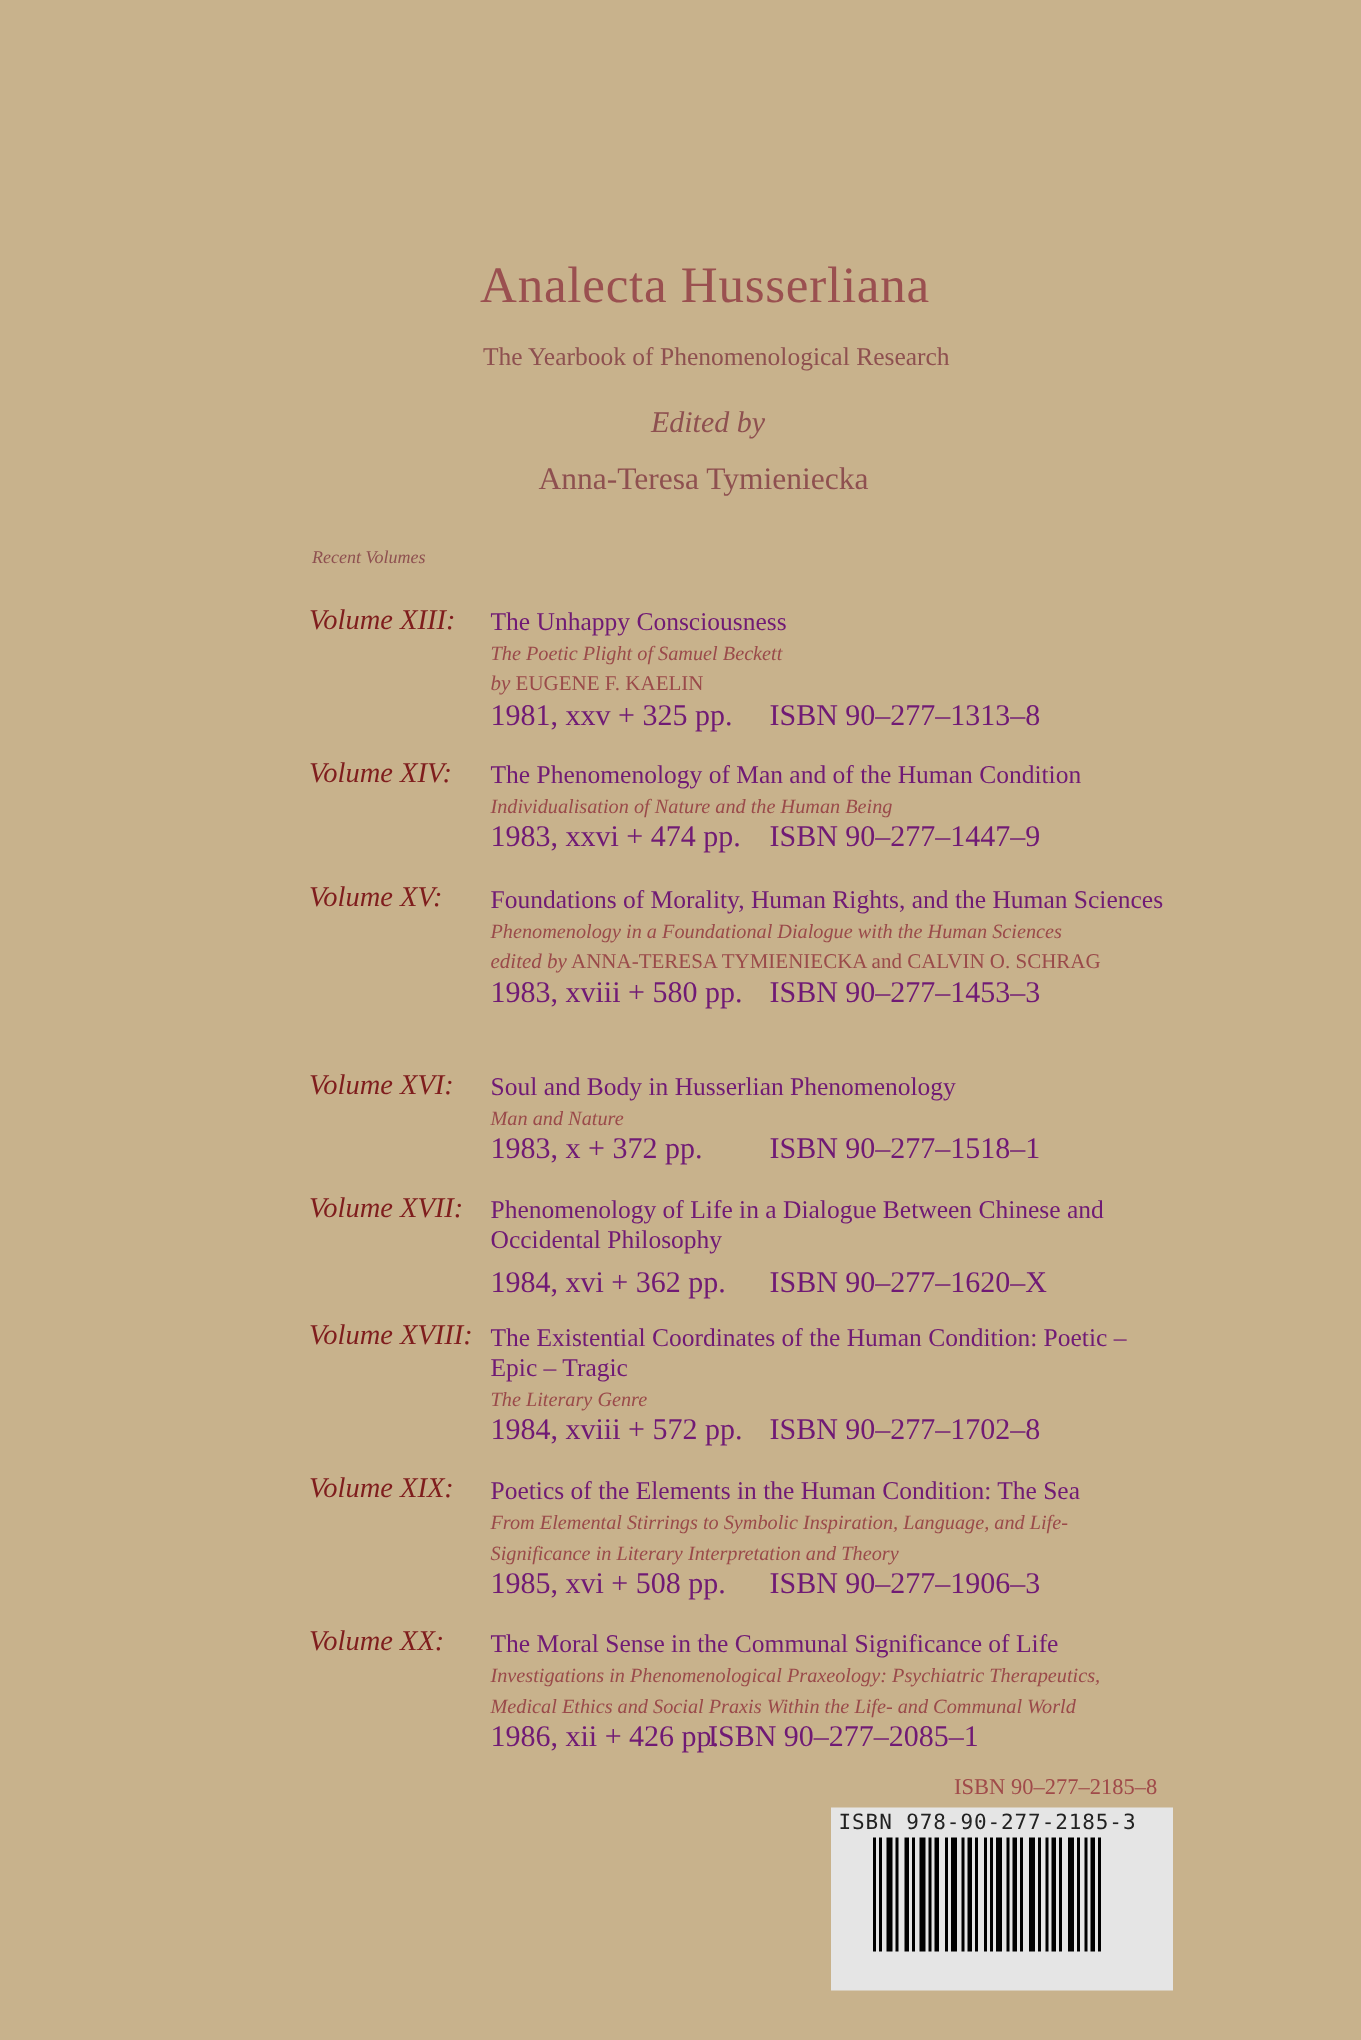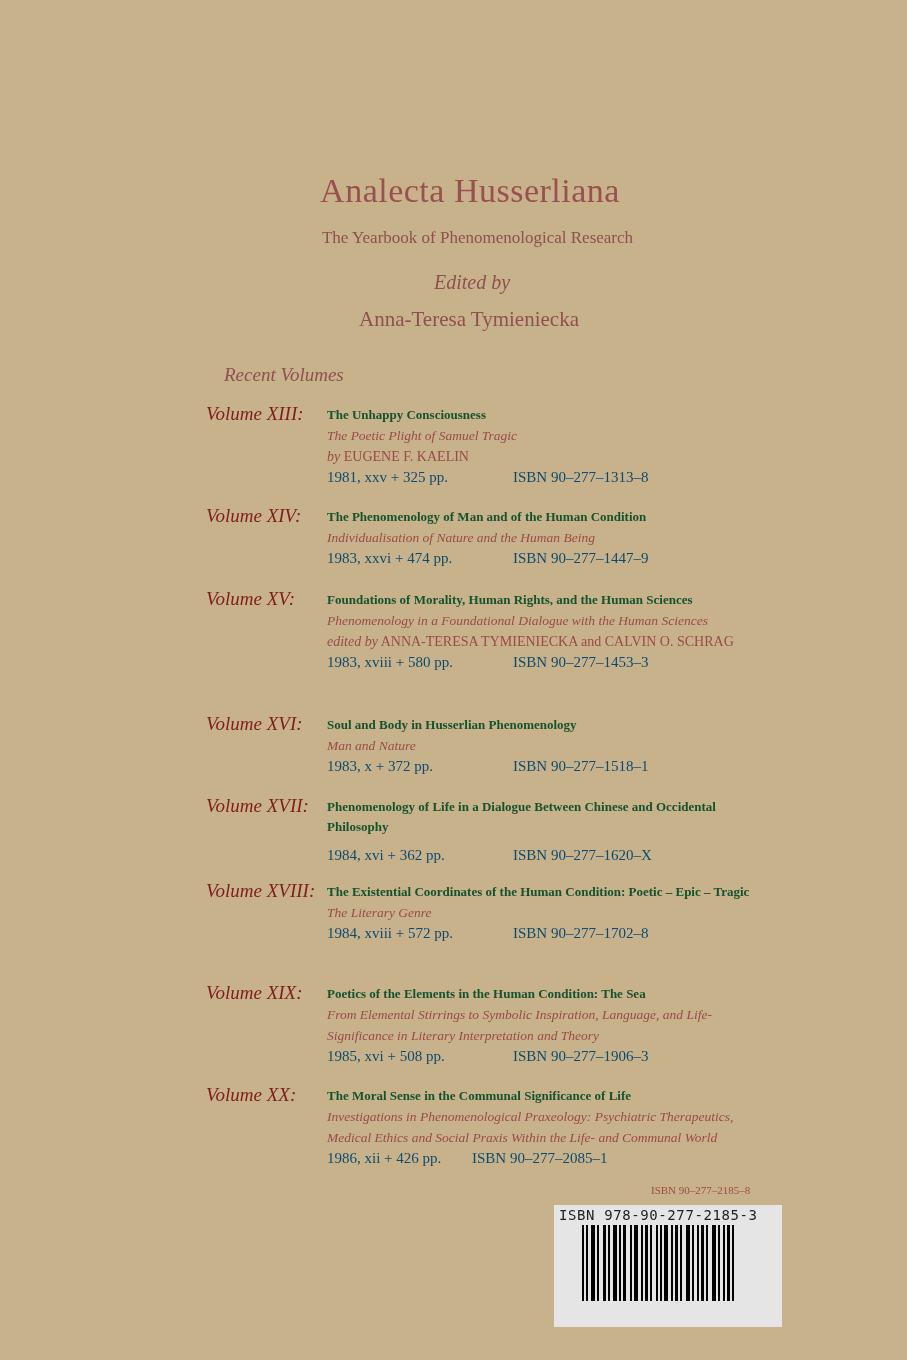--- a/index.html
+++ b/index.html
@@ -4,54 +4,54 @@
 <style>
   html, body { margin: 0; padding: 0; }
   body {
     width: 907px; height: 1360px; background: #c8b28c; position: relative;
     overflow: hidden; font-family: "Liberation Serif", "DejaVu Serif", serif; color: #9a4a4a;
   }
   .title { position: absolute; top: 172px; left: 0; width: 940px; text-align: center; font-size: 34px; color: #9a5050; letter-spacing: 0.5px; }
   .subtitle { position: absolute; top: 228px; left: 0; width: 955px; text-align: center; font-size: 17px; color: #8e5050; }
   .edited { position: absolute; top: 271px; left: 0; width: 944px; text-align: center; font-size: 20px; font-style: italic; color: #8e5050; }
   .editor { position: absolute; top: 307px; left: 0; width: 938px; text-align: center; font-size: 21px; color: #8e5050; }
-  .recent { position: absolute; top: 364px; left: 224px; font-size: 19px; font-style: italic; color: #8e5050; }
+  .recent { position: absolute; top: 364px; left: 208px; font-size: 12px; font-style: italic; color: #8e5050; }
   .vol { position: absolute; left: 0; width: 907px; }
   .vlabel { position: absolute; left: 206px; font-size: 19px; font-style: italic; color: #7f1d1d; top: 0; }
   .vbody { position: absolute; left: 327px; width: 452px; top: 0; }
-  .vtitle { font-weight: bold; font-size: 13px; line-height: 20px; color: #14532d; margin-top: 2px; }
+  .vtitle { font-weight: normal; font-size: 17px; line-height: 20px; color: #701a75; margin-top: 2px; }
   .vtitle.justify { text-align: justify; text-align-last: left; }
   .vsub { font-style: italic; font-size: 13.5px; line-height: 21px; color: #9a4a4a; }
   .vby { font-size: 14px; line-height: 20px; margin-top: 1px; color: #9a4a4a; }
   .vby i { font-style: italic; }
-  .vmeta { font-size: 15px; line-height: 20px; color: #0c4a6e; position: relative; height: 20px; }
+  .vmeta { font-size: 20px; line-height: 20px; color: #701a75; position: relative; height: 20px; }
   .vmeta .pp { position: absolute; left: 0; }
   .vmeta .isbn { position: absolute; left: 186px; }
   .gap { height: 4px; }
-  .isbn-top { position: absolute; top: 1184px; left: 651px; font-size: 11px; color: #a04a4a; }
+  .isbn-top { position: absolute; top: 1184px; left: 636px; font-size: 15px; color: #a04a4a; }
   .barcode { position: absolute; left: 554px; top: 1205px; width: 228px; height: 122px; background: #e5e5e5; }
   .bc-top { position: absolute; top: 2px; left: 5px; font-family: "DejaVu Sans Mono", monospace; font-size: 14px; color: #222; letter-spacing: 0.6px; }
   .bc-bars { position: absolute; top: 20px; left: 28px; width: 180px; height: 76px; display: flex; }
   .bc-bars span { display: block; height: 100%; background: #000; }
   .bc-num { position: absolute; bottom: 2px; left: 5px; font-family: "DejaVu Sans", sans-serif; font-size: 22px; color: #222; letter-spacing: 1px; }
 </style>
 </head>
 <body>
 
 <div class="title">Analecta Husserliana</div>
 <div class="subtitle">The Yearbook of Phenomenological Research</div>
 <div class="edited">Edited by</div>
 <div class="editor">Anna-Teresa Tymieniecka</div>
 <div class="recent">Recent Volumes</div>
 
 <div class="vol" style="top:403px">
   <div class="vlabel">Volume XIII:</div>
   <div class="vbody">
     <div class="vtitle">The Unhappy Consciousness</div>
-    <div class="vsub">The Poetic Plight of Samuel Tragic</div>
+    <div class="vsub">The Poetic Plight of Samuel Beckett</div>
     <div class="vby"><i>by</i> <span>EUGENE F. KAELIN</span></div>
     <div class="vmeta">
         <span class="pp">1981, xxv + 325 pp.</span>
         <span class="isbn">ISBN 90–277–1313–8</span>
       </div>
   </div>
 </div>
 
 <div class="vol" style="top:505px">
   <div class="vlabel">Volume XIV:</div>

